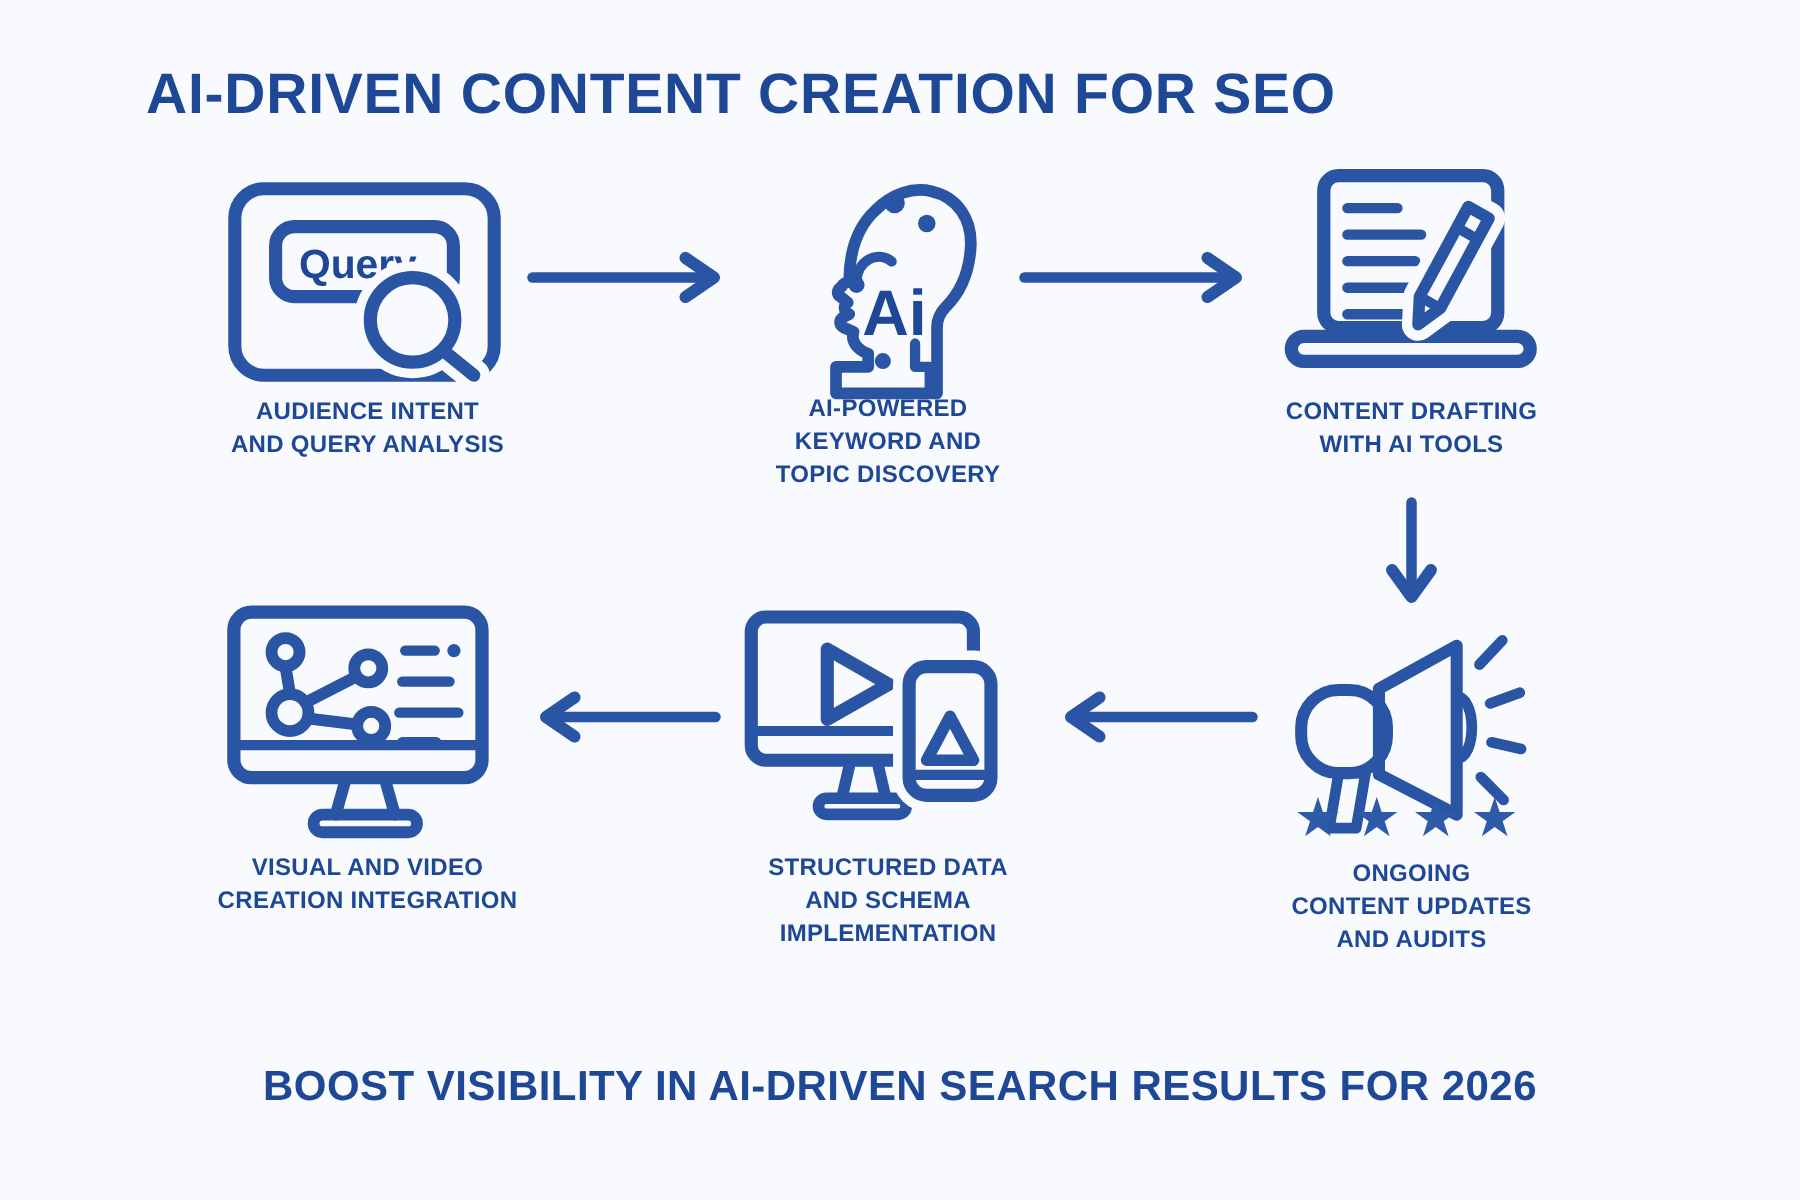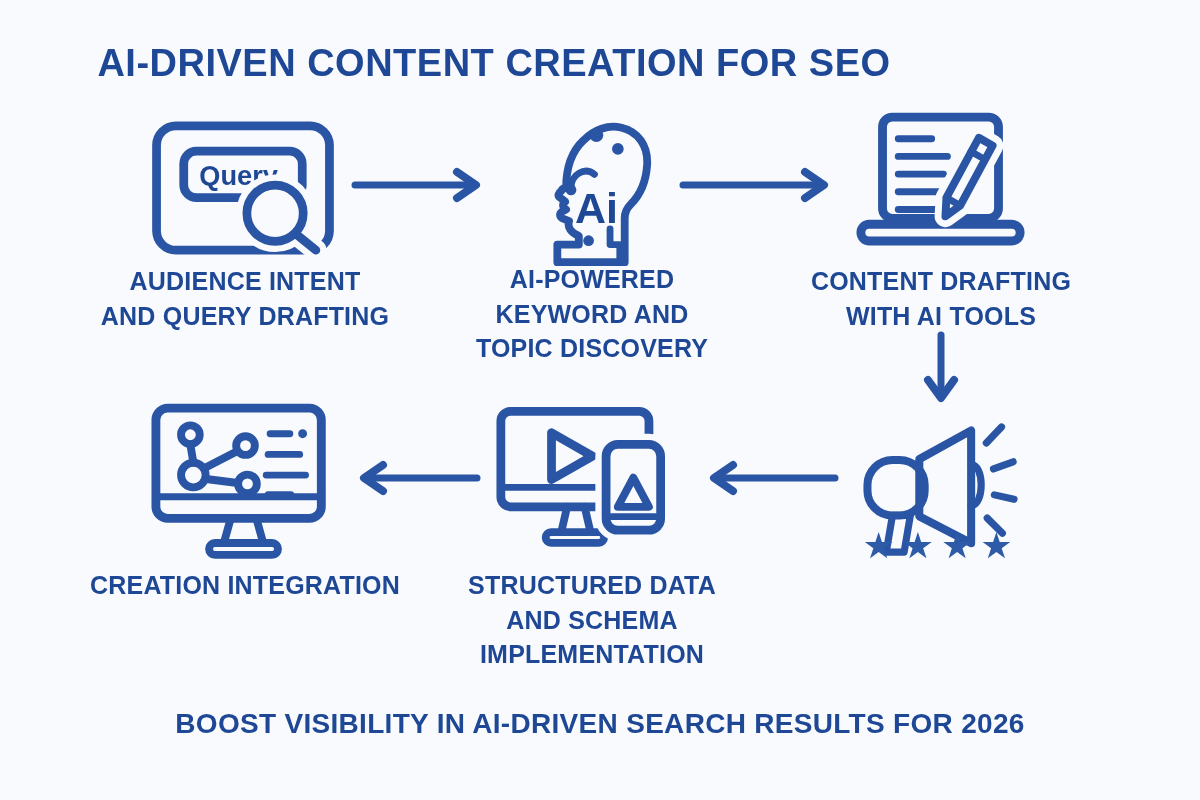--- a/index.html
+++ b/index.html
@@ -18,21 +18,21 @@
   }
   .footer{
     position:absolute;top:708px;left:0;width:1200px;text-align:center;
     font-size:28px;font-weight:700;color:var(--ink);letter-spacing:.3px;
   }
   .icon-box{position:absolute}
   .icon-box svg{display:block;width:100%;height:100%}
   .label{
     position:absolute;transform:translateX(-50%);
     text-align:center;color:var(--ink);
-    font-size:25px;font-weight:700;line-height:1.38;letter-spacing:.2px;
+    font-size:16px;font-weight:700;line-height:1.38;letter-spacing:.2px;
     white-space:nowrap;
   }
   .stars{
     position:absolute;transform:translateX(-50%);
     color:var(--star);font-size:36px;letter-spacing:7px;line-height:1;
     font-family:"DejaVu Sans",sans-serif;
   }
   .arrow{position:absolute}
   .arrow svg{display:block;width:100%;height:100%}
   
@@ -112,21 +112,21 @@
 
   <div class="arrow" style="left:922px;top:330px;width:38px;height:86px">
     <svg viewBox="0 0 38 86">
       <path class="s7" d="M 19 5 L 19 62"></path>
       <path class="s8" d="M 6 50 L 19 68 L 32 50"></path>
     </svg>
   </div>
 
   <div class="label" style="left:245px;top:264px">
     <div>AUDIENCE INTENT</div>
-    <div>AND QUERY DRAFTING</div>
+    <div>AND QUERY ANALYSIS</div>
   </div>
   <div class="label" style="left:941px;top:264px">
     <div>CONTENT DRAFTING</div>
     <div>WITH AI TOOLS</div>
   </div>
   <div class="label" style="left:592px;top:262px">
     <div>AI-POWERED</div>
     <div>KEYWORD AND</div>
     <div>TOPIC DISCOVERY</div>
   </div>
@@ -189,24 +189,30 @@
       <circle class="dot" cx="155" cy="32" r="4.5"></circle>
       <path class="s7" d="M 120 53 L 152 53"></path>
       <path class="s7" d="M 118 74 L 158 74"></path>
       <path class="s7" d="M 120 94 L 143 94"></path>
       <path class="s8" d="M 82 118 L 75 143"></path>
       <path class="s8" d="M 108 118 L 115 143"></path>
       <rect class="s8" x="60" y="143" width="70" height="12" rx="6"></rect>
     </svg>
   </div>
 
+  <div class="label" style="left:941px;top:572px">
+    <div>ONGOING</div>
+    <div>CONTENT UPDATES</div>
+    <div>AND AUDITS</div>
+  </div>
   <div class="label" style="left:592px;top:568px">
     <div>STRUCTURED DATA</div>
     <div>AND SCHEMA</div>
     <div>IMPLEMENTATION</div>
   </div>
   <div class="label" style="left:245px;top:568px">
+    <div>VISUAL AND VIDEO</div>
     <div>CREATION INTEGRATION</div>
   </div>
 
   <div class="footer">BOOST VISIBILITY IN AI-DRIVEN SEARCH RESULTS FOR 2026</div>
 
 </div>
 
 </body></html>

